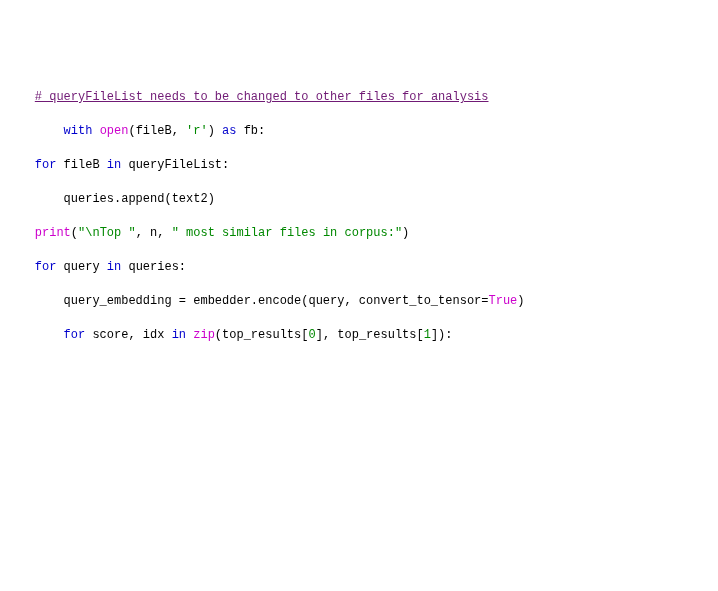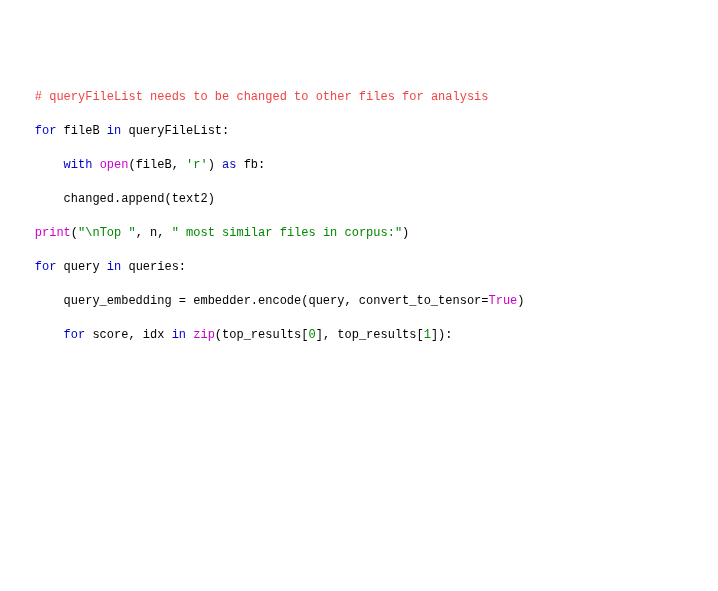--- a/index.html
+++ b/index.html
@@ -12,32 +12,32 @@
     color: #000000;
     white-space: pre;
     overflow: hidden;
   }
   .line { display: block; }
   .kw { color: #0000cc; }       
   .str { color: #008800; }      
   .fn { color: #cc00cc; }       
   .num { color: #008800; }   
   .bool { color: #cc00cc; text-align: center; }     
-  .cmt { color: #ef4444; }
+  .cmt { color: #701a75; text-decoration: underline; }
 </style>
 </head>
 <body>
 
 
 
 <div>
 <span class="line"><span>    </span><span class="cmt"># queryFileList needs to be changed to other files for analysis</span></span>
+<span class="line"><span>        </span><span class="kw">with</span><span> </span><span class="fn">open</span><span>(fileB, </span><span class="str">'r'</span><span>) </span><span class="kw">as</span><span> fb:</span></span>
 <span class="line"><span>    </span><span class="kw">for</span><span> fileB </span><span class="kw">in</span><span> queryFileList:</span></span>
-<span class="line"><span>        </span><span class="kw">with</span><span> </span><span class="fn">open</span><span>(fileB, </span><span class="str">'r'</span><span>) </span><span class="kw">as</span><span> fb:</span></span>
-<span class="line"><span>        </span><span>changed.append(text2)</span></span>
+<span class="line"><span>        </span><span>queries.append(text2)</span></span>
 <span class="line"><span>    </span><span class="fn">print</span><span>(</span><span class="str">"\nTop "</span><span>, n, </span><span class="str">" most similar files in corpus:"</span><span>)</span></span>
 <span class="line"><span>    </span><span class="kw">for</span><span> query </span><span class="kw">in</span><span> queries:</span></span>
 <span class="line"><span>        </span><span>query_embedding = embedder.encode(query, convert_to_tensor=</span><span class="bool">True</span><span>)</span></span>
 <span class="line"><span>        </span><span class="kw">for</span><span> score, idx </span><span class="kw">in</span><span> </span><span class="fn">zip</span><span>(top_results[</span><span class="num">0</span><span>], top_results[</span><span class="num">1</span><span>]):</span></span>
 
 
 
 
 
 

